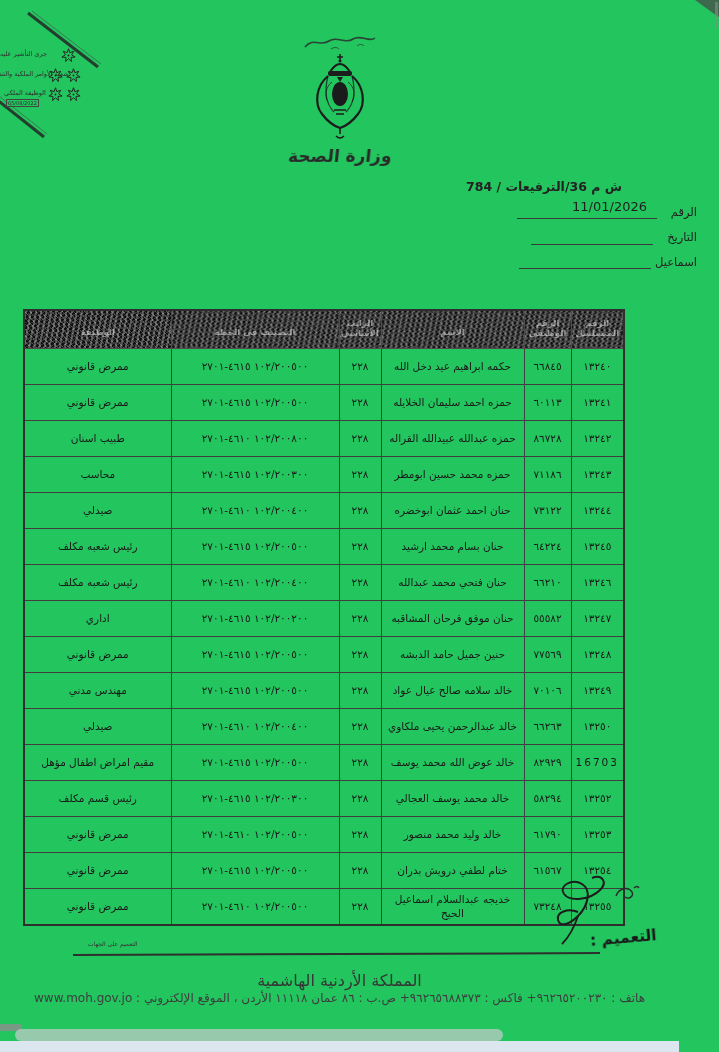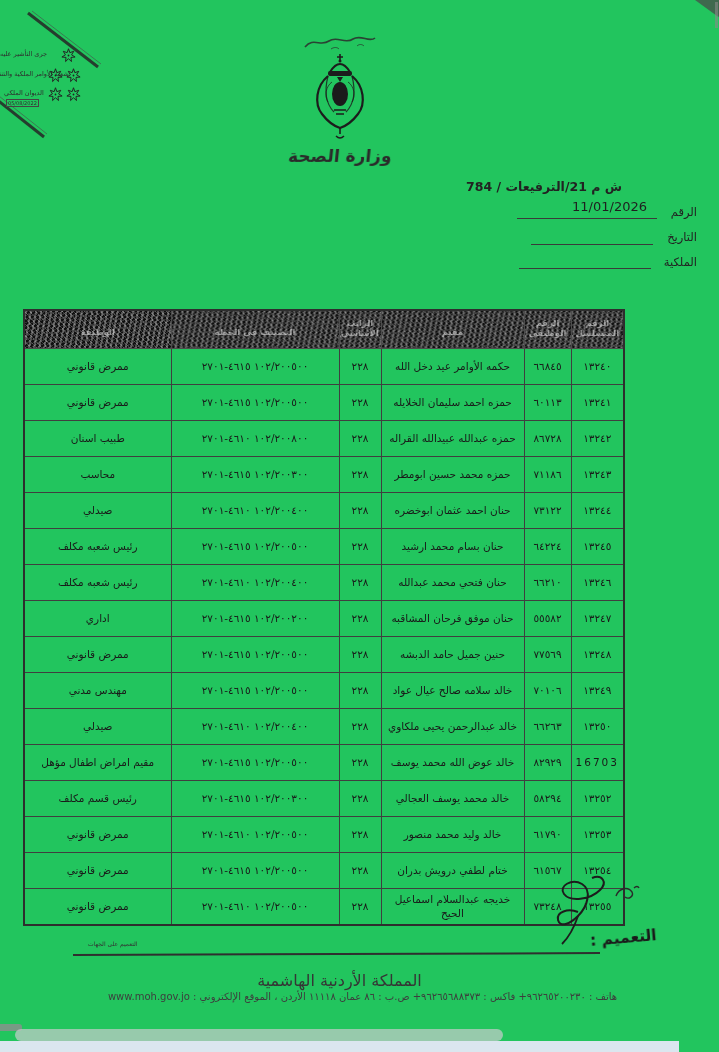--- a/index.html
+++ b/index.html
@@ -52,43 +52,43 @@
   
   .sig{position:absolute;left:588px;top:872px;}
   .sig-mark{position:absolute;left:652px;top:882px;}
   .circular{position:absolute;right:62px;top:929px;font-size:15.5px;font-weight:bold;
             transform:rotate(-5deg);color:#1a1a1a;filter:blur(.3px);}
   .circular-line{position:absolute;left:113px;top:953px;width:527px;height:0;
                  border-bottom:2px solid #2f2f2f;transform:rotate(-.2deg);}
   .note-scribble{position:absolute;left:128px;top:940px;font-size:6px;color:#333;filter:blur(.55px);}
   .kingdom{position:absolute;left:50%;top:971px;transform:translateX(-50%);font-size:16px;
            color:#353535;filter:blur(.2px);white-space:nowrap;}
-  .contact{position:absolute;left:50%;top:991px;transform:translateX(-50%);font-size:10px;
-           color:#3d3d3d;filter:blur(.2px);white-space:nowrap;direction:rtl;margin-left:23px;}
+  .contact{position:absolute;left:50%;top:991px;transform:translateX(-50%);font-size:12px;
+           color:#3d3d3d;filter:blur(.2px);white-space:nowrap;direction:rtl;}
 </style>
 </head>
 <body>
 
 <div class="page">
 
   <div class="corner-tr"></div>
   <div class="corner-tr2"></div>
   <div class="corner-tl"></div>
   <div class="edge-l"></div>
 
   <div>
     <svg class="stamp-strokes" width="150" height="150">
       <line x1="58" y1="8" x2="128" y2="62" stroke="#262626" stroke-width="3" opacity=".85"></line>
       <line x1="62" y1="6" x2="131" y2="59" stroke="#4a4a4a" stroke-width="1" opacity=".6"></line>
       <line x1="6" y1="78" x2="74" y2="132" stroke="#262626" stroke-width="3" opacity=".85"></line>
       <line x1="10" y1="76" x2="77" y2="129" stroke="#4a4a4a" stroke-width="1" opacity=".6"></line>
     </svg>
     <div class="stamp-line" style="left:40px;top:50px">جرى التأشير عليه</div>
     <div class="stamp-line" style="left:28px;top:70px">شعبة الأوامر الملكية والتنقلات</div>
-    <div class="stamp-line" style="left:44px;top:89px">الديوان الملكي</div>
+    <div class="stamp-line" style="left:44px;top:89px">الوظيفة الملكي</div>
     <div class="stamp-box" style="left:46px;top:99px">05/08/2022</div>
     <svg class="star" style="left:101px;top:48px" viewBox="0 0 20 20">
         <path d="M10,1 L11.8,6.2 L17,4.4 L14.1,9.1 L18.8,12 L13.3,12.6 L13.9,18.1 L10,14.2 L6.1,18.1 L6.7,12.6 L1.2,12 L5.9,9.1 L3,4.4 L8.2,6.2 Z" fill="none" stroke="#222" stroke-width="1.3"></path>
         <circle cx="10" cy="10" r="1.2" fill="#222"></circle>
       </svg>
     <svg class="star" style="left:88px;top:68px" viewBox="0 0 20 20">
         <path d="M10,1 L11.8,6.2 L17,4.4 L14.1,9.1 L18.8,12 L13.3,12.6 L13.9,18.1 L10,14.2 L6.1,18.1 L6.7,12.6 L1.2,12 L5.9,9.1 L3,4.4 L8.2,6.2 Z" fill="none" stroke="#222" stroke-width="1.3"></path>
         <circle cx="10" cy="10" r="1.2" fill="#222"></circle>
       </svg>
     <svg class="star" style="left:106px;top:68px" viewBox="0 0 20 20">
@@ -121,54 +121,54 @@
     <ellipse cx="32" cy="42" rx="8" ry="12" fill="#1b1b1b"></ellipse>
     <path d="M32,30 l-3,-5 h6 Z" fill="#1b1b1b"></path>
     <path d="M26,58 h12 M28,62 h8" stroke="#1c1c1c" stroke-width="1.4" fill="none"></path>
     <path d="M32,76 v6" stroke="#1c1c1c" stroke-width="1.6" fill="none"></path>
     <path d="M28,84 q4,4 8,0" stroke="#1c1c1c" stroke-width="1.4" fill="none"></path>
   </svg>
 
   <div class="ministry">وزارة الصحة</div>
 
   <div>
-    <div class="ref-line">ش م 21/الترفيعات / 784</div>
+    <div class="ref-line">ش م 36/الترفيعات / 784</div>
     <div class="ref-date">11/01/2026</div>
     <div class="ref-label" style="right:22px;top:205px">الرقم</div>
     <div class="ref-underline" style="right:62px;top:218px;width:140px"></div>
     <div class="ref-label" style="right:22px;top:230px">التاريخ</div>
     <div class="ref-underline" style="right:66px;top:244px;width:122px"></div>
-    <div class="ref-label" style="right:22px;top:255px">الملكية</div>
+    <div class="ref-label" style="right:22px;top:255px">اسماعيل</div>
     <div class="ref-underline" style="right:68px;top:268px;width:132px"></div>
   </div>
 
   <table class="roster" dir="rtl">
     <colgroup>
       <col style="width:53px">
         <col style="width:47px">
         <col style="width:143px">
       <col style="width:42px">
         <col style="width:168px">
         <col style="width:147px">
     </colgroup>
     <thead>
       <tr>
         <th><span>الرقم المتسلسل</span></th>
         <th><span>الرقم الوظيفي</span></th>
-        <th><span>مقيم</span></th>
+        <th><span>الاسم</span></th>
         <th><span>الراتب الأساسي</span></th>
         <th><span>التصنيف في الخطة</span></th>
         <th><span>الوظيفة</span></th>
       </tr>
     </thead>
     <tbody id="rows">
     <tr>
       <td class="num">١٣٢٤٠</td>
       <td class="num">٦٦٨٤٥</td>
-      <td class="name">حكمه الأوامر عيد دخل الله</td>
+      <td class="name">حكمه ابراهيم عيد دخل الله</td>
       <td class="num">٢٢٨</td>
       <td class="cls">١٠٢/٢٠٠٥٠٠  ٤٦١٥-٢٧٠١</td>
       <td class="job">ممرض قانوني</td>
     </tr>
 
     <tr>
       <td class="num">١٣٢٤١</td>
       <td class="num">٦٠١١٣</td>
       <td class="name">حمزه احمد سليمان الخلايله</td>
       <td class="num">٢٢٨</td>

